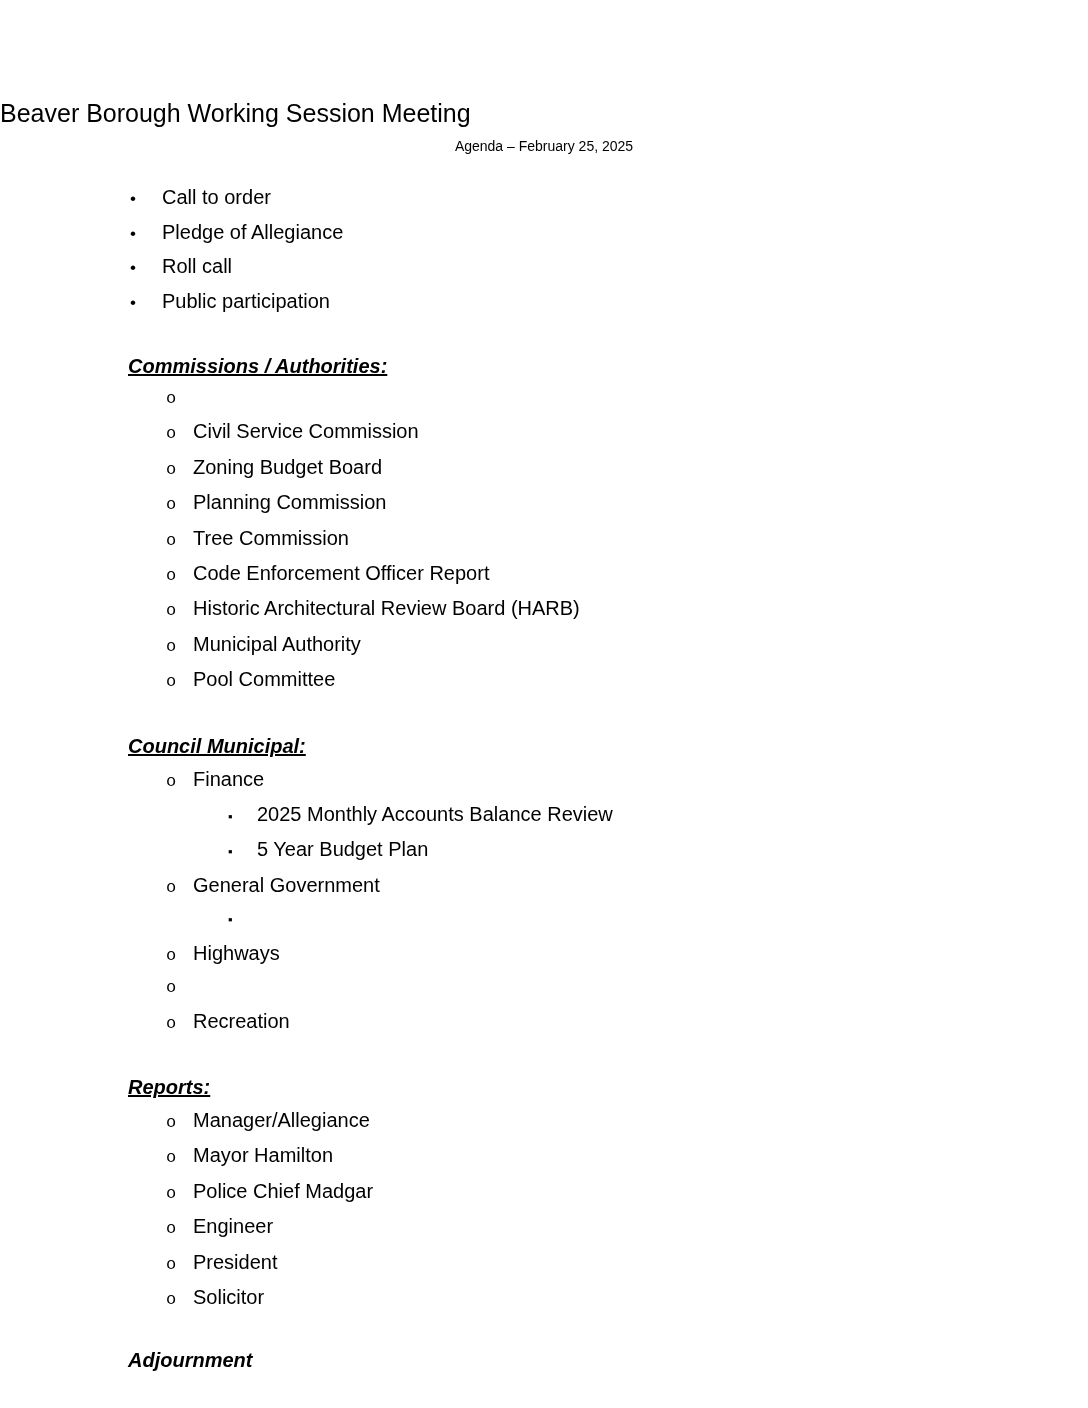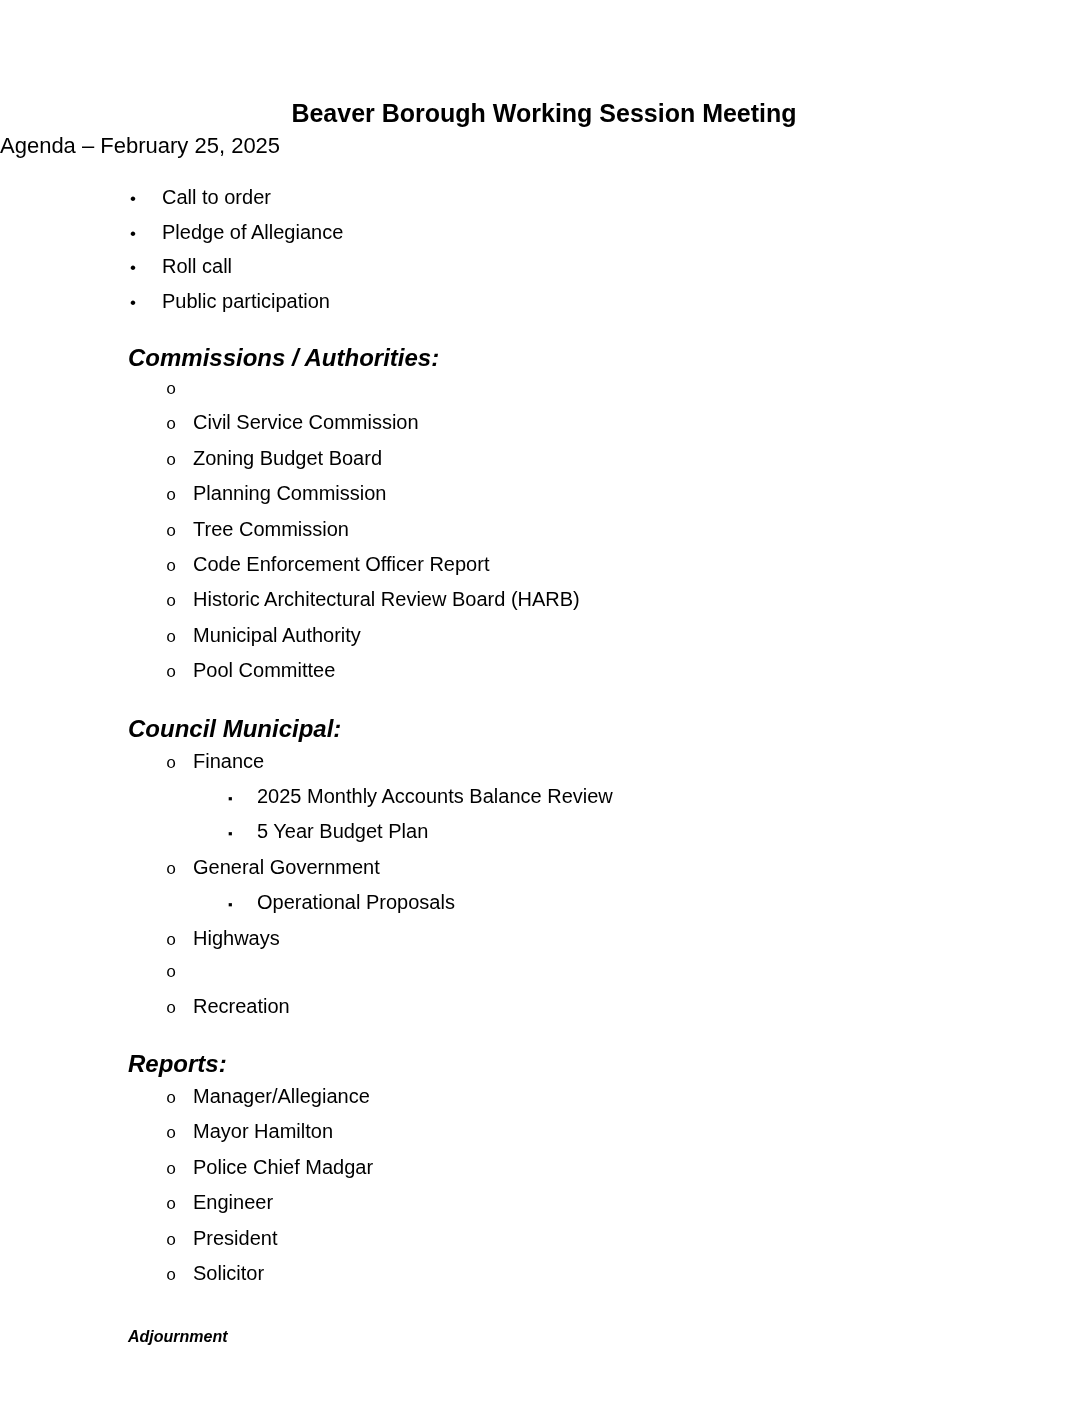--- a/index.html
+++ b/index.html
@@ -11,28 +11,27 @@
     position: relative;
     width: 1088px;
     height: 1408px;
     background: #ffffff;
     color: #000000;
     font-family: "Liberation Sans", sans-serif;
     overflow: hidden;
   }
   .doc-title {
     padding-top: 98px;
+    font-size: 25px;
+    font-weight: normal;
+    line-height: 30px;
+  }
+  .doc-subtitle {
     text-align: center;
-    font-size: 25px;
-    font-weight: bold;
-    line-height: 30px;
-  }
-  .doc-subtitle {
-    text-align: left;
-    font-size: 22px;
+    font-size: 14px;
     line-height: 26px;
     margin-top: 5px;
   }
   .top-list {
     margin-top: 22px;
   }
   .row {
     display: flex;
     align-items: baseline;
     font-size: 20px;
@@ -61,30 +60,31 @@
     width: 27px;
     font-size: 17px;
     font-family: "Liberation Mono", monospace;
   }
   .l3 .bullet {
     width: 29px;
     font-size: 13px;
   }
   .section-heading {
     margin-left: 128px;
-    margin-top: 22px;
-    font-size: 24px;
+    margin-top: 31px;
+    font-size: 20px;
     font-weight: bold;
     font-style: italic;
     line-height: 33px;
+    text-decoration: underline;
   }
   .closing-heading {
     margin-left: 128px;
     margin-top: 28px;
-    font-size: 16px;
+    font-size: 20px;
     font-weight: bold;
     font-style: italic;
     line-height: 33px;
   }
 </style>
 </head>
 <body>
 
 <div class="page">
   <div class="doc-title">Beaver Borough Working Session Meeting</div>
@@ -158,21 +158,20 @@
       <div class="row l3">
         <span class="bullet">▪</span>
         <span>5 Year Budget Plan</span>
       </div>
       <div class="row l2">
         <span class="bullet">o</span>
         <span>General Government</span>
       </div>
       <div class="row l3">
         <span class="bullet">▪</span>
-        <span>Operational Proposals</span>
       </div>
       <div class="row l2">
         <span class="bullet">o</span>
         <span>Highways</span>
       </div>
       <div class="row l2">
         <span class="bullet">o</span>
       </div>
       <div class="row l2">
         <span class="bullet">o</span>

